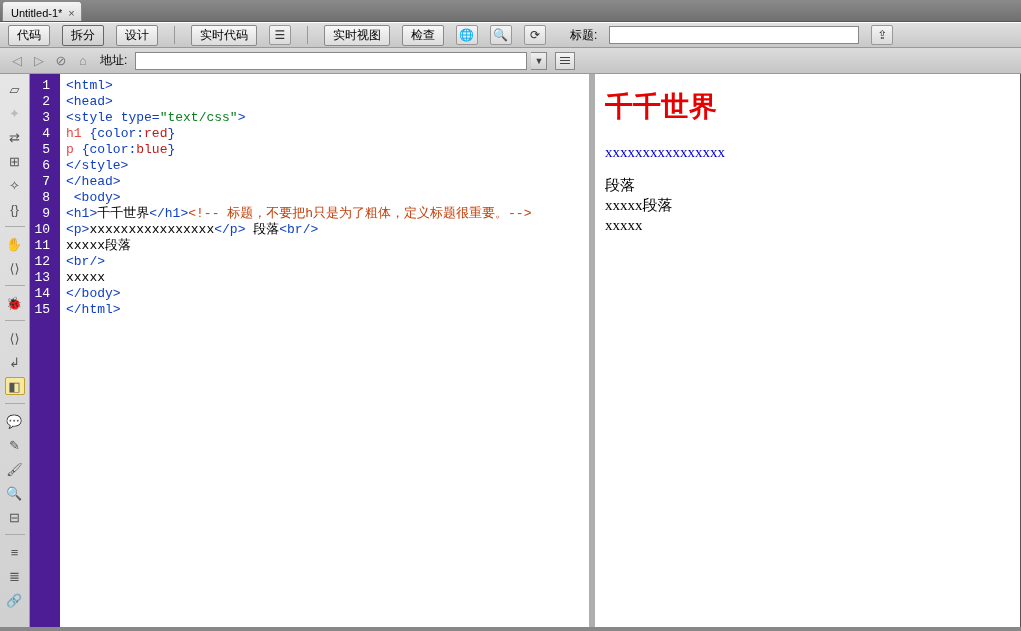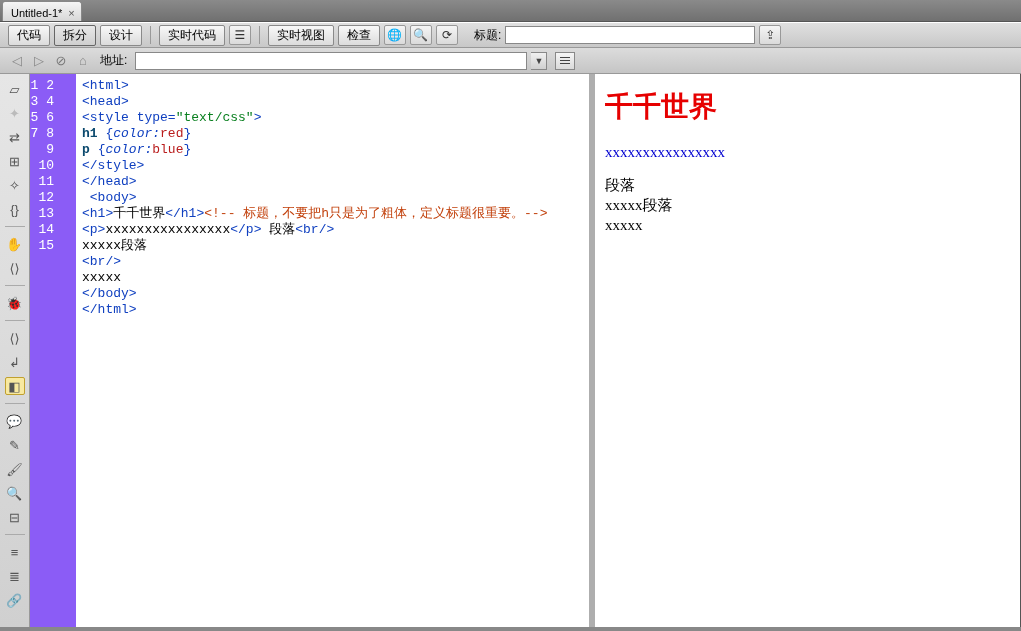--- a/index.html
+++ b/index.html
@@ -5,21 +5,21 @@
   * { box-sizing: border-box; margin: 0; padding: 0; }
   html, body { width: 100%; height: 100%; font-family: Arial, "Microsoft YaHei", sans-serif; font-size: 12px; }
   body { background: #b0b0b0; display: flex; flex-direction: column; overflow: hidden; }
 
   
   .tabbar { height: 22px; background: linear-gradient(#8a8a8a,#707070); display: flex; align-items: flex-end; padding-left: 2px; border-bottom: 1px solid #555; }
   .tab { background: linear-gradient(#f5f5f5,#d8d8d8); border: 1px solid #888; border-bottom: none; height: 20px; padding: 2px 6px 0 8px; font-size: 11px; display: flex; align-items: center; gap: 6px; border-radius: 3px 3px 0 0; }
   .tab .x { font-family: Arial; color: #555; cursor: pointer; }
 
   
-  .toolbar1 { height: 16px; background: linear-gradient(#e0e0e0,#c8c8c8); border-top: 1px solid #fff; border-bottom: 1px solid #999; display: flex; align-items: center; padding: 12px 8px; gap: 4px; }
+  .toolbar1 { height: 16px; background: linear-gradient(#e0e0e0,#c8c8c8); border-top: 1px solid #fff; border-bottom: 1px solid #999; display: flex; align-items: center; padding: 12px 8px; gap: 12px; }
   .toolbar1 .btn { background: linear-gradient(#f8f8f8,#dcdcdc); border: 1px solid #8a8a8a; border-radius: 2px; padding: 1px 8px; font-size: 12px; cursor: pointer; }
   .toolbar1 .btn.active { background: linear-gradient(#e8e8e8,#cfcfcf); border-color: #666; }
   .toolbar1 .sep { width: 1px; height: 18px; background: #999; margin: 0 4px; }
   .toolbar1 .iconbtn { width: 22px; height: 20px; background: linear-gradient(#f5f5f5,#dadada); border: 1px solid #999; border-radius: 2px; display: flex; align-items: center; justify-content: center; cursor: pointer; font-size: 12px; color:#333; }
   .toolbar1 .lbl { font-size: 12px; margin-left: 12px; }
   .toolbar1 .title-input { flex: 0 0 250px; height: 18px; border: 1px solid #888; background: #fff; padding: 0 4px; font-size: 12px; }
 
   
   .toolbar2 { height: 26px; background: linear-gradient(#dcdcdc,#c5c5c5); border-bottom: 1px solid #999; display: flex; align-items: center; padding: 0 8px; gap: 4px; }
   .toolbar2 .nav { width: 18px; height: 18px; display: flex; align-items: center; justify-content: center; color: #888; cursor: pointer; font-size:13px; }
@@ -33,28 +33,28 @@
   .workspace { flex: 1; display: flex; min-height: 0; background:#fff; border-right:1px solid #555; }
 
   
   .palette { width: 30px; background: linear-gradient(#e6e6e6,#d0d0d0); border-right: 1px solid #999; display: flex; flex-direction: column; align-items: center; padding-top: 6px; gap: 6px; }
   .palette .picon { width: 20px; height: 18px; display:flex; align-items:center; justify-content:center; cursor:pointer; color:#555; font-size:13px; border:1px solid transparent; border-radius:2px;}
   .palette .picon.sel { background:#f8e9a0; border:1px solid #c0a030;}
   .palette .psep { width:20px; height:1px; background:#aaa; margin:2px 0;}
 
   
   .codewrap { display:flex; flex:0 0 565px; border-right:6px solid #aeaeae; min-width:0; }
-  .gutter { width: 46px; background: #8b5cf6; color: #fff; font-family: "Consolas","Courier New",monospace; font-size: 13px; text-align: right; padding: 4px 22px 0 0; line-height: 16px; user-select:none;}
+  .gutter { width: 30px; background: #4c1d95; color: #fff; font-family: "Consolas","Courier New",monospace; font-size: 13px; text-align: right; padding: 4px 10px 0 0; line-height: 16px; user-select:none;}
   .code { flex:1; background:#fff; font-family:"Consolas","Courier New",monospace; font-size:13px; line-height:16px; padding:4px 0 0 6px; white-space:pre; overflow:hidden; color:#000;}
   .code .tag{ color:#1040c0;margin-top:19px;}
   .code .attr{ color:#1040c0;}
   .code .val{ color:#0a8020;}
-  .code .css-sel{ color:#0c4a6e;font-weight:bold;}
+  .code .css-sel{ color:#ef4444;}
   .code .css-brace{ color:#1040c0;}
-  .code .css-prop{ color:#1040c0;font-style:italic;}
+  .code .css-prop{ color:#1040c0;}
   .code .css-val{ color:#b91c1c;}
   .code .cmt{ color:#c2410c;}
   .code .txt{ color:#000;}
 
   
   .preview { flex:1; background:#fff; padding: 14px 10px; font-family: "SimSun","宋体",serif; }
   .preview h1 { color:#e60000; font-size:28px; font-weight:bold; margin-bottom:18px; font-family:"SimSun","宋体",serif;}
   .preview p.blue { color:#0000d0; font-size:15px; margin-bottom:14px;}
   .preview .body-line{ font-size:15px; color:#000; line-height:20px;}
 

